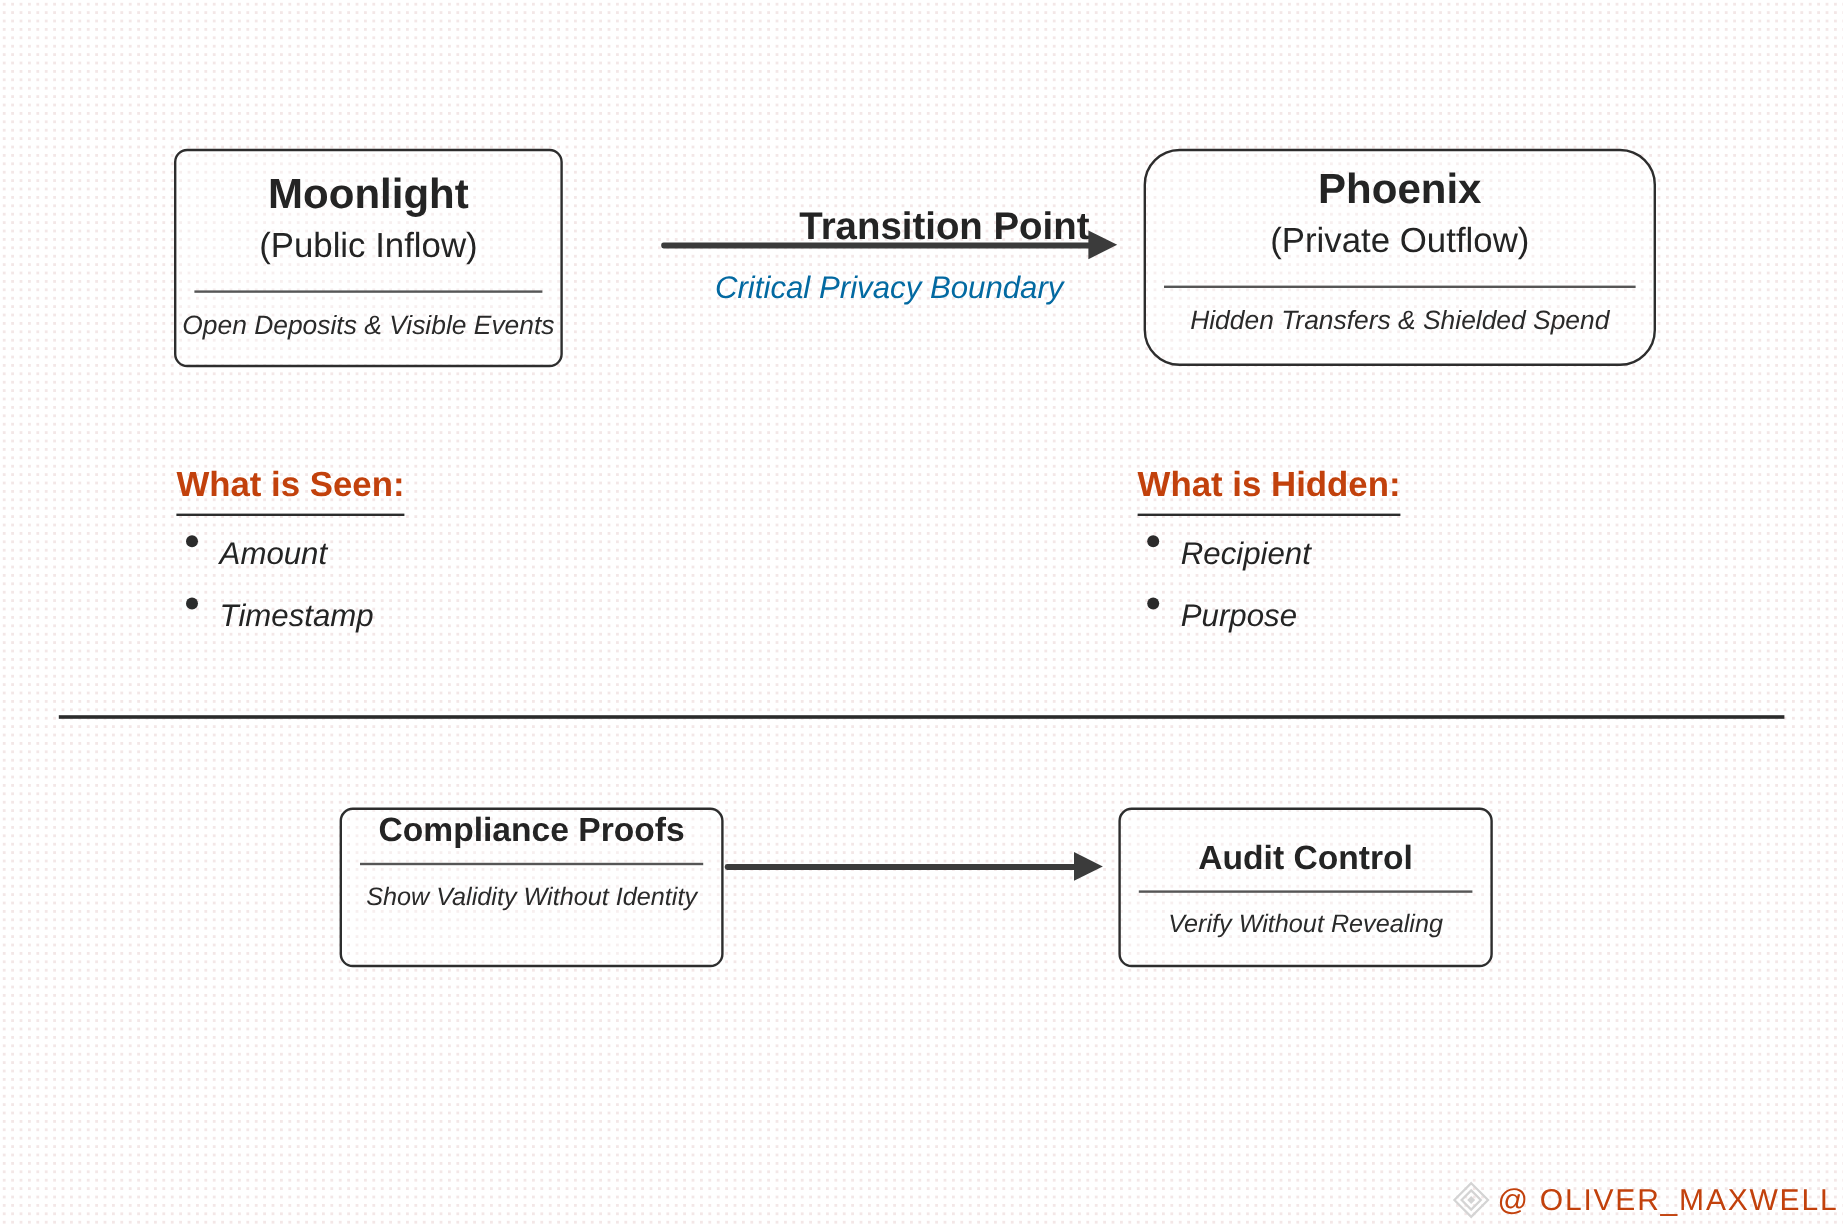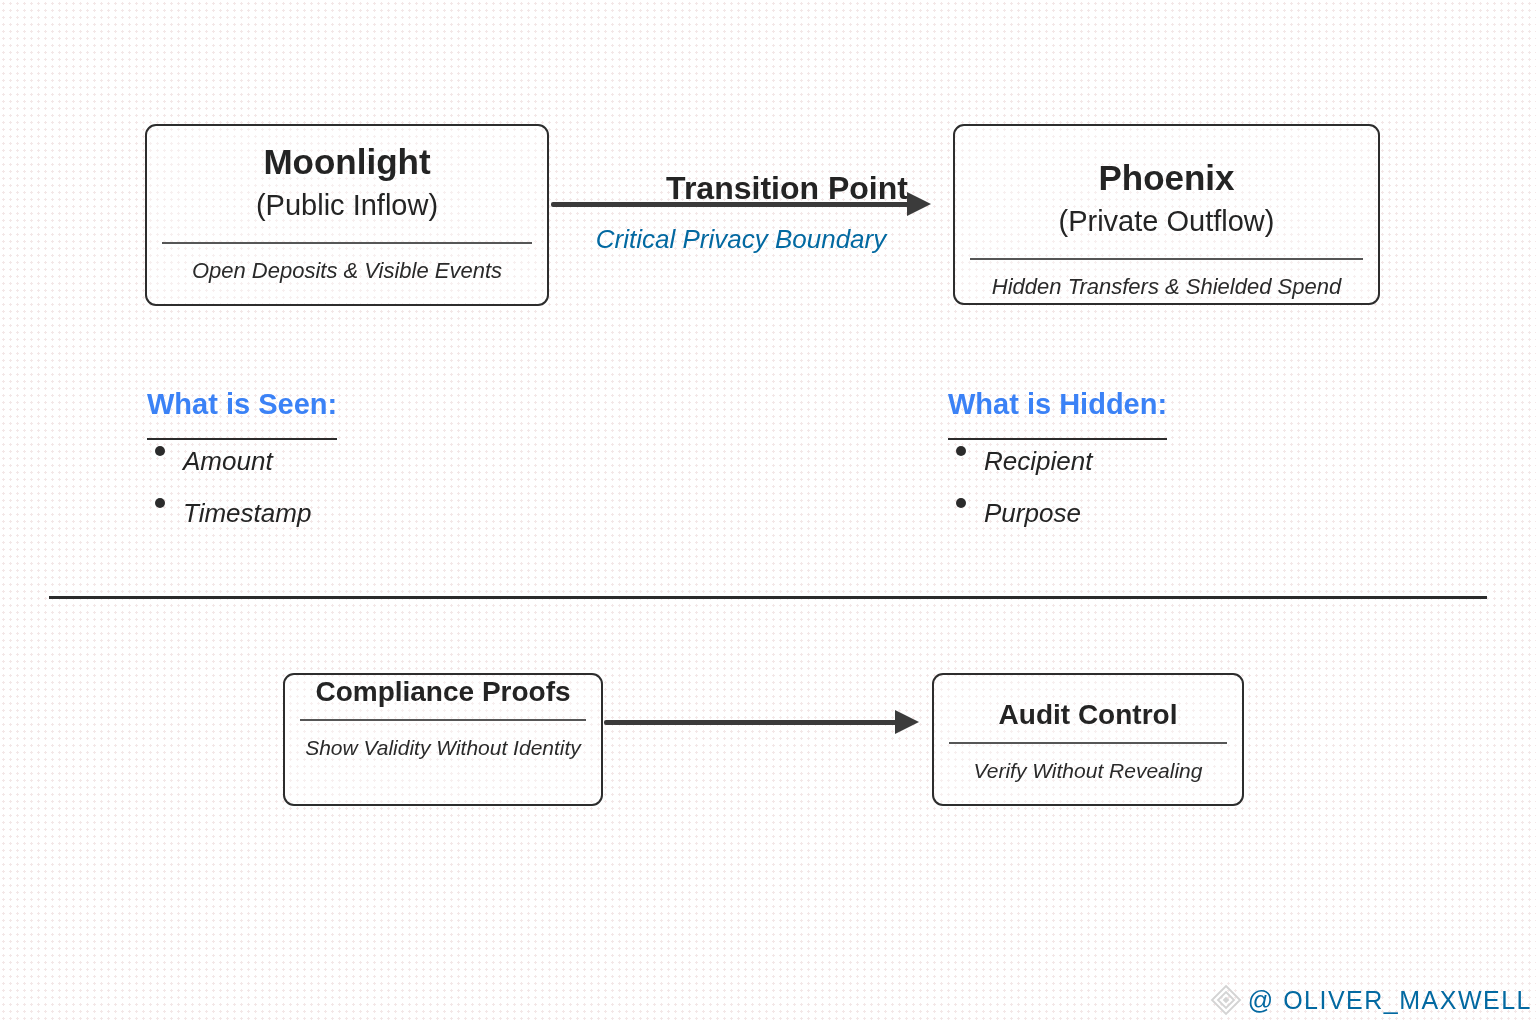--- a/index.html
+++ b/index.html
@@ -40,50 +40,50 @@
     position:absolute;text-align:center;
     font-weight:700;font-size:32px;color:#242424;white-space:nowrap;
   }
   .arrow-sublabel{
     position:absolute;text-align:center;
     font-style:italic;font-size:26px;color:#0369a1;white-space:nowrap;
   }
 
   .list-heading{
     position:absolute;display:inline-block;
-    font-weight:700;font-size:29px;color:#3b82f6;
-    padding-bottom:17px;border-bottom:2.5px solid #2c2c2c;white-space:nowrap;
+    font-weight:700;font-size:29px;color:#c2410c;
+    padding-bottom:7px;border-bottom:2.5px solid #2c2c2c;white-space:nowrap;
   }
   ul.bullets{position:absolute;list-style:none;margin:0;padding:0;}
   ul.bullets li{
     display:flex;align-items:flex-start;height:34px;margin-bottom:18px;
     font-style:italic;font-size:26px;color:#242424;white-space:nowrap;
   }
   .dot{width:10px;height:10px;border-radius:50%;background:#2b2b2b;margin-right:18px;flex:none;}
 
   .page-divider{position:absolute;left:49px;top:596px;width:1438px;height:3px;background:#2b2b2b;}
 
   .watermark{
     position:absolute;right:4px;bottom:8px;
     display:flex;align-items:center;gap:6px;
-    color:#0369a1;font-size:25px;letter-spacing:1.5px;white-space:nowrap;
+    color:#c2410c;font-size:25px;letter-spacing:1.5px;white-space:nowrap;
   }
   .watermark svg{display:block;}
 </style>
 </head>
 <body>
 
-<div class="node" style="left:145px;top:124px;width:404px;height:182px;padding-top:14px;">
+<div class="node" style="left:145px;top:124px;width:324px;height:182px;padding-top:14px;">
   <div class="node-title">Moonlight</div>
   <div class="node-subtitle">(Public Inflow)</div>
   <div class="node-divider"></div>
   <div class="node-note">Open Deposits &amp; Visible Events</div>
 </div>
 
-<div class="node" style="left:953px;top:124px;width:427px;height:181px;padding-top:30px;">
+<div class="node" style="left:953px;top:124px;width:427px;height:181px;padding-top:10px;border-radius:30px;">
   <div class="node-title">Phoenix</div>
   <div class="node-subtitle">(Private Outflow)</div>
   <div class="node-divider"></div>
   <div class="node-note">Hidden Transfers &amp; Shielded Spend</div>
 </div>
 
 <div class="arrow-label" style="left:548px;width:386px;top:170px;padding-left:46px;">Transition Point</div>
 <div class="arrow-line" style="left:551px;top:202px;width:360px;"></div>
 <div class="arrow-head" style="left:907px;top:192px;"></div>
 <div class="arrow-sublabel" style="left:548px;width:386px;top:224px;">Critical Privacy Boundary</div>

